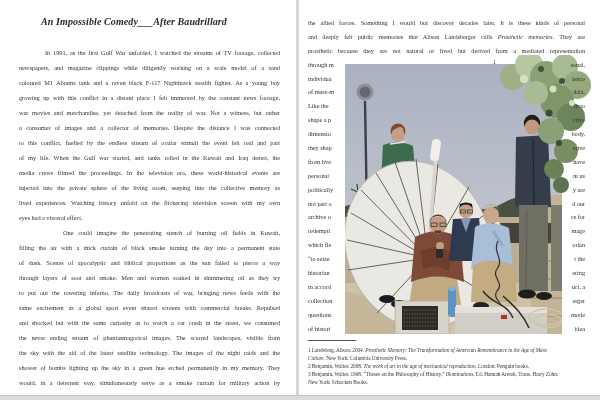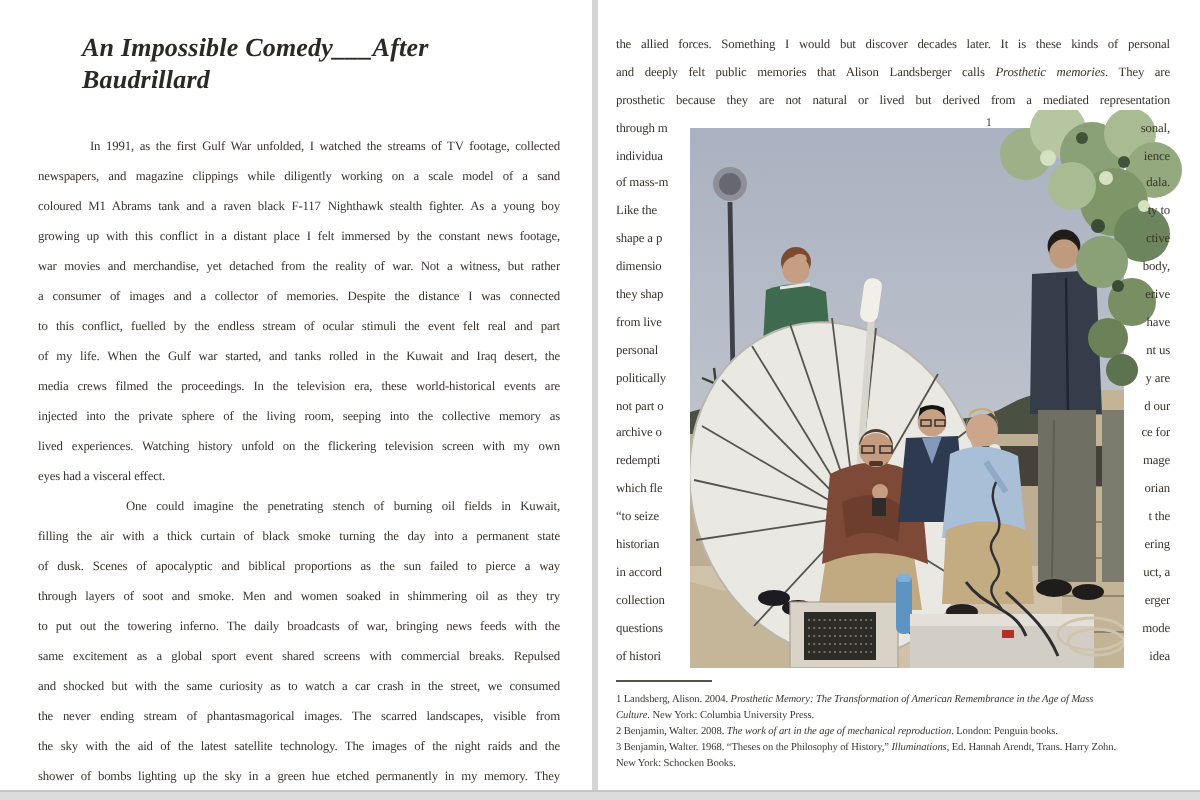--- a/index.html
+++ b/index.html
@@ -1,21 +1,21 @@
 <!DOCTYPE html>
 <html><head>
 <meta charset="utf-8">
 <style>
   html,body{margin:0;padding:0}
   body{width:600px;height:400px;position:relative;overflow:hidden;background:#ffffff;
        font-family:"Liberation Serif", serif;color:#3a352e}
   .page{position:absolute}
   .lp{left:19px;top:16px;width:261px;z-index:1}
   .rp{left:308px;top:16px;width:277px;z-index:3}
-  .title{font-style:italic;font-weight:bold;font-size:13px;color:#2c2824;
+  .title{font-style:italic;font-weight:bold;font-size:10px;color:#2c2824;
          margin:0 0 18px 22px;letter-spacing:0.1px}
   .tl{font-size:6.4px;letter-spacing:-0.08px;line-height:15px;height:15px;
       text-align:justify;text-align-last:justify;overflow:hidden;white-space:nowrap}
   .rp .tl{line-height:13.9px;height:13.9px}
   .tl-left{text-align-last:left}
   .fragline{display:flex;justify-content:space-between;height:13.9px;line-height:13.9px;
             font-size:6.4px;letter-spacing:-0.08px;overflow:hidden}
   .fn-sep{width:48px;border-top:1px solid #55504a;margin:5px 0 6px 0;height:0}
   .fnl{font-size:5.3px;letter-spacing:-0.05px;line-height:7.9px;height:7.9px;
        overflow:hidden;white-space:nowrap;color:#3d3831}

